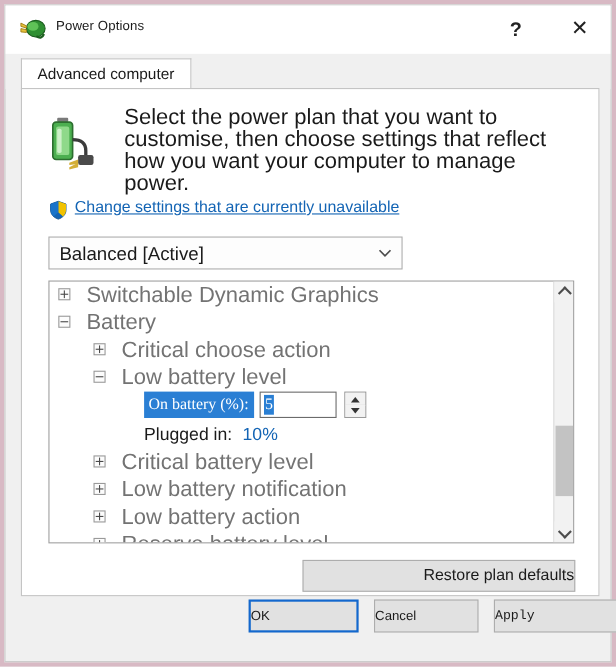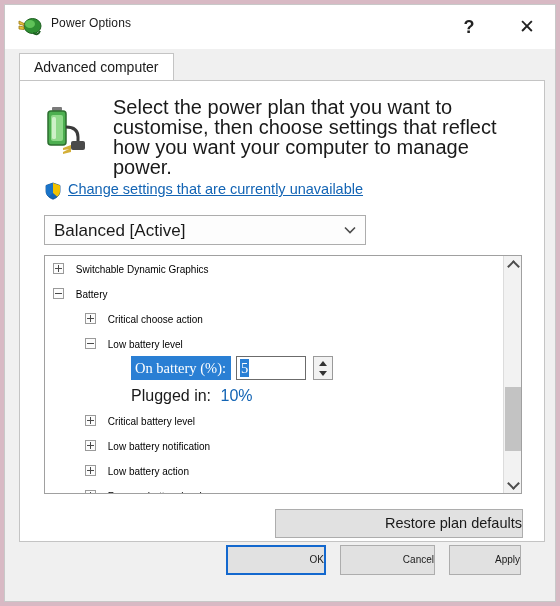--- a/index.html
+++ b/index.html
@@ -211,22 +211,22 @@
     left: 0; top: 0;
     width: 458px;
     height: 237px;
     overflow: hidden;
   }
   .tree-row {
     position: relative;
     height: 25px;
     line-height: 25px;
     white-space: nowrap;
-    font-size: 10px;
-    color: #000000;
+    font-size: 20px;
+    color: #737373;
   }
   .tree-row.level-0 { padding-left: 8px; }
   .tree-row.level-1 { padding-left: 40px; }
 
   .expander {
     display: inline-block;
     width: 11px;
     height: 11px;
     border: 1px solid #9a9a9a;
     background: #fcfcfc;
@@ -412,34 +412,34 @@
     width: 100%;
     height: 68px;
   }
   .footer-btn {
     position: absolute;
     top: 12px;
     height: 30px;
     background: #e1e1e1;
     border: 1px solid #adadad;
     box-sizing: border-box;
-    font-size: 10px;
-    color: #1a1a1a;
-    text-align: right;
+    font-size: 12px;
+    color: #1a1a1a;
+    text-align: left;
     line-height: 28px;
     cursor: pointer;
   }
   #ok-button {
     left: 221px;
     width: 100px;
     border: 2px solid #1368ce;
     line-height: 26px;
   }
   #cancel-button { left: 335px; width: 95px; }
-  #apply-button { left: 444px; width: 72px; }
+  #apply-button { left: 444px; width: 112px; font-family: Liberation Mono, monospace; }
 </style>
 </head>
 <body>
 
 <div id="dialog-window">
 <div id="dialog-inner">
 
   <div id="titlebar">
     <span id="title-icon">
       <svg width="26" height="26" viewBox="0 0 26 26">

